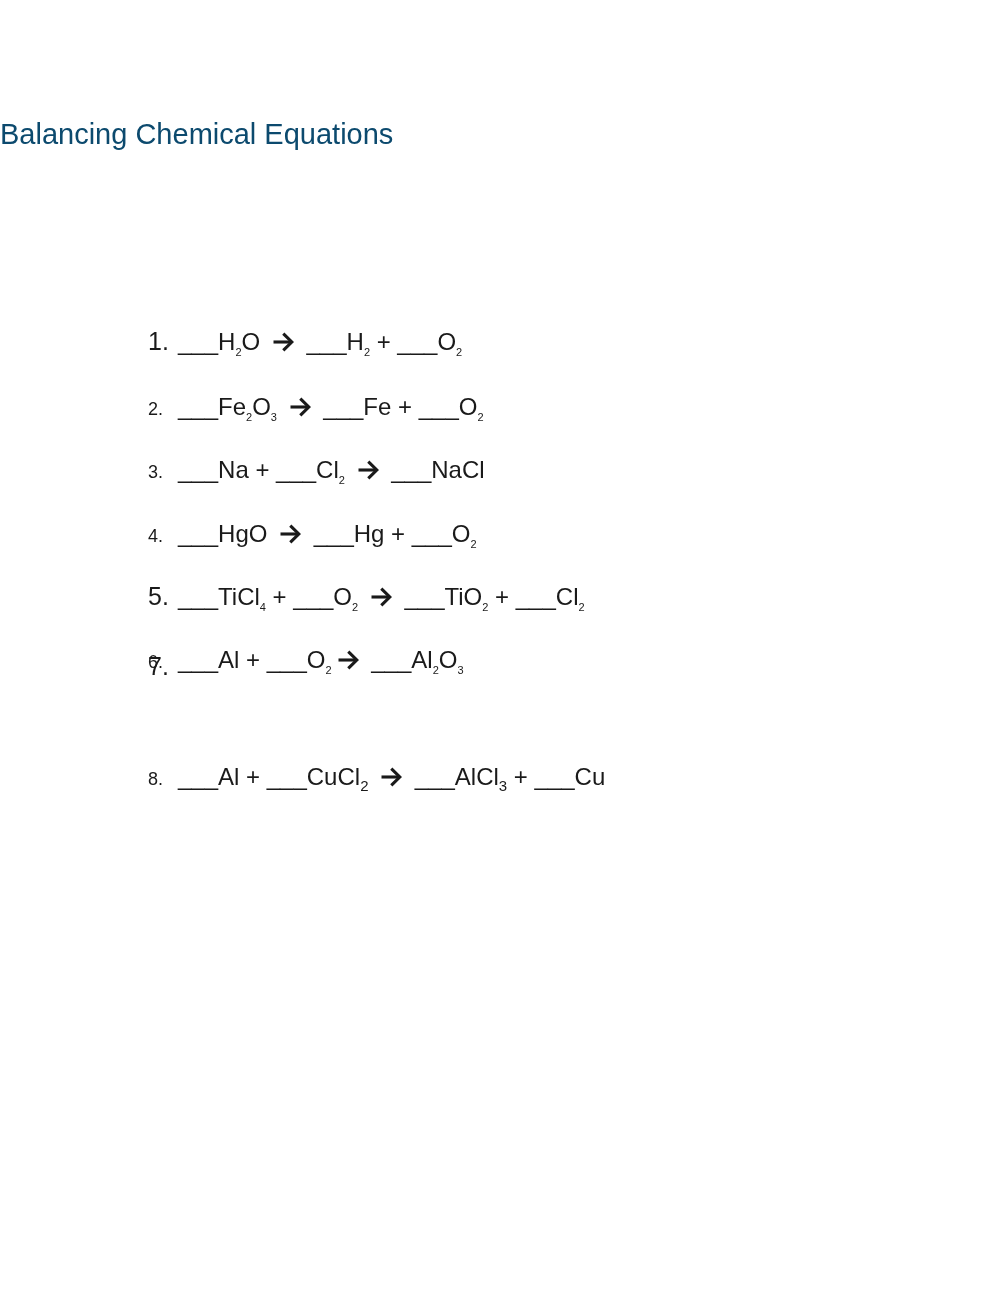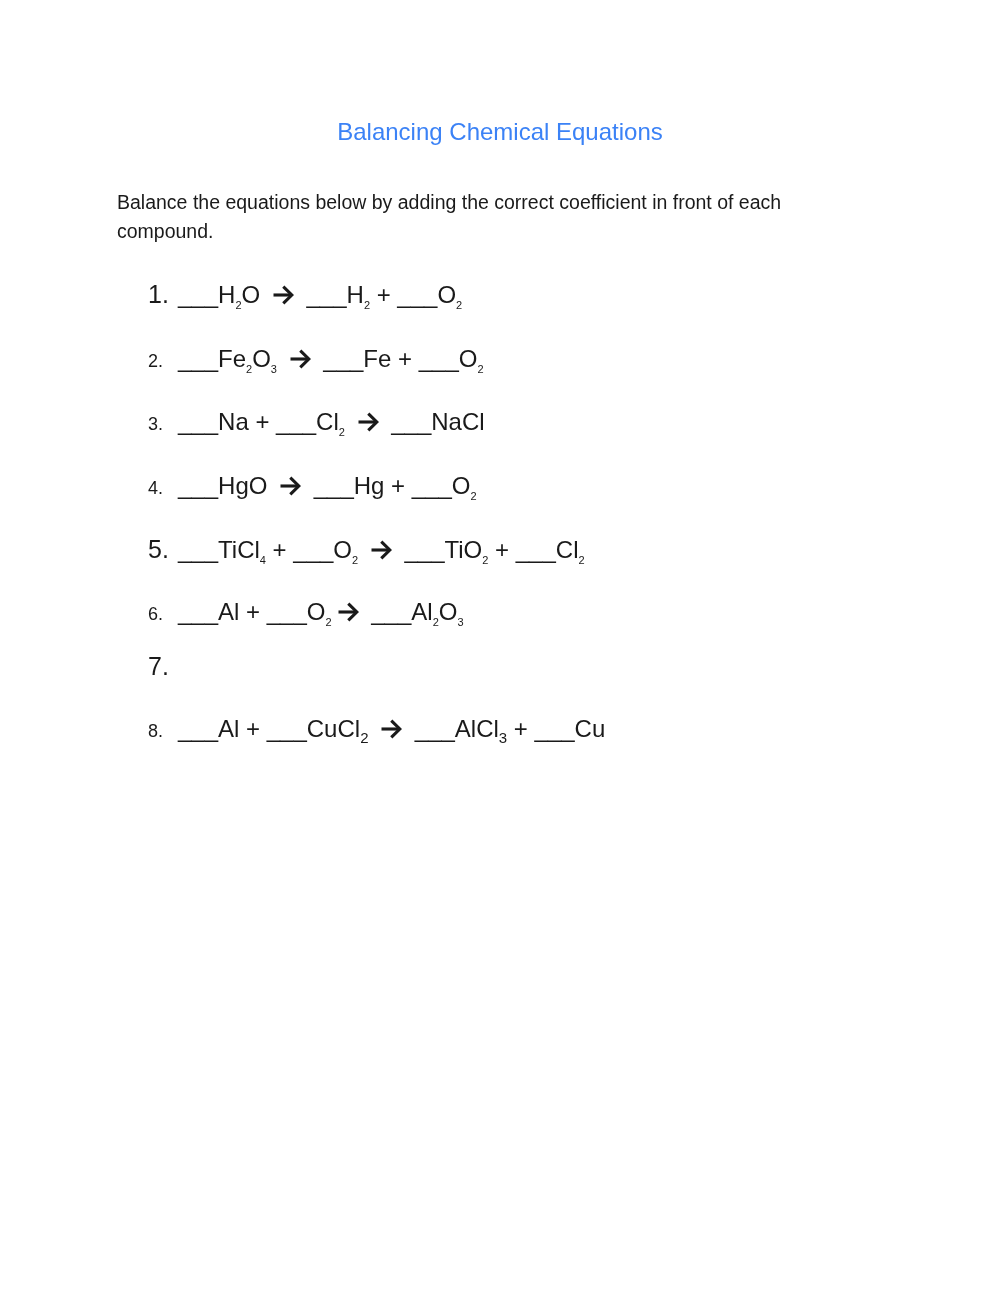--- a/index.html
+++ b/index.html
@@ -10,24 +10,24 @@
     background: #ffffff;
     font-family: "Liberation Sans", sans-serif;
     color: #1a1a1a;
     overflow: hidden;
   }
   .title {
     position: absolute;
     top: 118px;
     left: 0;
     width: 100%;
-    text-align: center;
-    font-size: 24px;
+    text-align: left;
+    font-size: 29px;
     font-weight: 400;
-    color: #3b82f6;
+    color: #0c4a6e;
   }
   .instructions {
     position: absolute;
     top: 188px;
     left: 117px;
     width: 742px;
     font-size: 19.5px;
     line-height: 29px;
     color: #1a1a1a;
   }
@@ -35,37 +35,36 @@
   .eq-row {
     position: absolute;
     left: 148px;
     display: flex;
     align-items: baseline;
     line-height: 1;
   }
   .eq-num { display: inline-block; width: 30px; }
   .eq-num.large { font-size: 25px; }
   .eq-num.small { font-size: 18px; }
-  .eq-text { font-size: 24px; white-space: pre; }
+  .eq-text { font-size: 24px; white-space: pre; margin-top: 48px; }
   sub { line-height: 0; }
   .sub-small .eq-text sub { font-size: 11px; }
   .sub-large .eq-text sub { font-size: 15px; }
   .arrow-icon {
     display: inline-block;
     vertical-align: -3px;
     margin: 0 5px 0 5px;
   }
   .arrow-icon svg { display: block; }
 </style>
 </head>
 <body>
 
 <div class="page">
   <div class="title">Balancing Chemical Equations</div>
-  <div class="instructions">Balance the equations below by adding the correct coefficient in front of each compound.</div>
   <div class="equations-list">
       <div class="eq-row sub-small" style="top: 282px;">
         <span class="eq-num large">1.</span>
         <span class="eq-text">___H<sub>2</sub>O <span class="arrow-icon"><svg width="23" height="22" viewBox="0 0 23 22" aria-hidden="true">
               <path d="M1.5 11H19.8" stroke="#1a1a1a" stroke-width="3.1" fill="none"></path>
               <path d="M11.3 2.6 19.8 11 11.3 19.4" stroke="#1a1a1a" stroke-width="3.1" fill="none" stroke-linejoin="miter"></path>
             </svg></span> ___H<sub>2</sub> + ___O<sub>2</sub></span>
       </div>
       <div class="eq-row sub-small" style="top: 347px;">
         <span class="eq-num small">2.</span>

